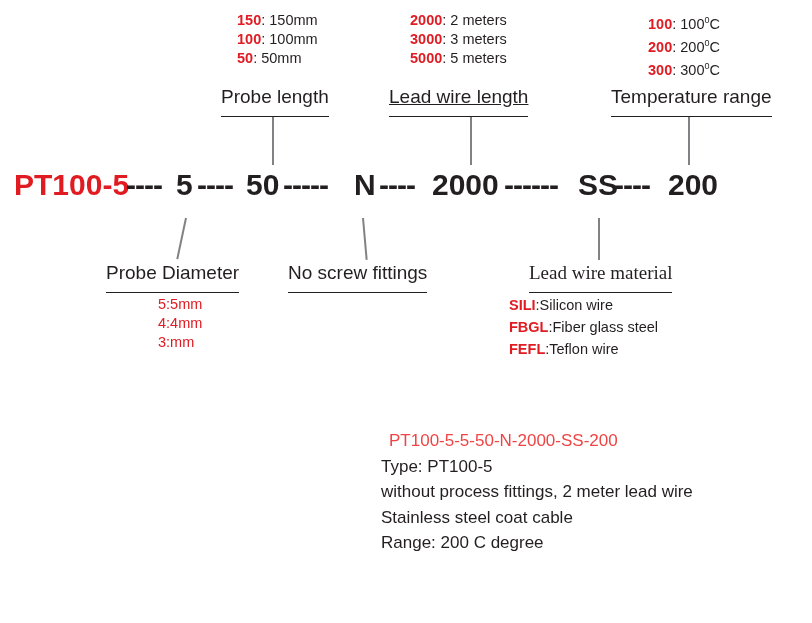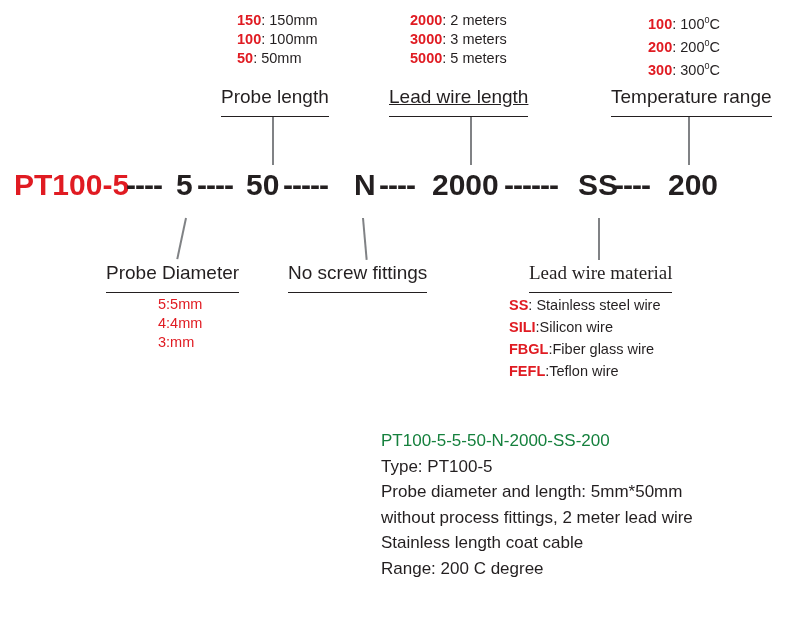--- a/index.html
+++ b/index.html
@@ -77,21 +77,21 @@
   
   #example {
     position: absolute;
     left: 381px;
     top: 428px;
     font-size: 17px;
     line-height: 25.5px;
     color: #231f20;
     white-space: nowrap;
   }
-  #example .hdr { color: #15803d; }
+  #example .hdr { color: #ef4444; margin-left: 8px; }
 </style>
 </head>
 <body>
 
 <div class="opt-list" style="left:237px; top:11px;">
   <div class="opt-row">
     <span class="k">150</span><span>: 150mm</span>
   </div>
   <div class="opt-row">
     <span class="k">100</span><span>: 100mm</span>
@@ -161,33 +161,29 @@
   </div>
 </div>
 
 <div class="leader" style="left:362px; top:218px; width:1.5px; height:42px; transform:rotate(-5deg); transform-origin: top center;"></div>
 <div class="label" style="left:288px; top:262px;text-align:right;">No screw fittings</div>
 
 <div class="leader" style="left:598px; top:218px; width:1.5px; height:42px;"></div>
 <div class="label" style="left:529px; top:262px;font-family:Liberation Serif, serif;">Lead wire material</div>
 <div class="opt-list" style="left:509px; top:294px; line-height:22px;">
   <div class="opt-row">
-    <span class="k">SS</span><span>: Stainless steel wire</span>
-  </div>
-  <div class="opt-row">
     <span class="k">SILI</span><span>:Silicon wire</span>
   </div>
   <div class="opt-row">
-    <span class="k">FBGL</span><span>:Fiber glass wire</span>
+    <span class="k">FBGL</span><span>:Fiber glass steel</span>
   </div>
   <div class="opt-row">
     <span class="k">FEFL</span><span>:Teflon wire</span>
   </div>
 </div>
 
 <div id="example">
   <div class="hdr">PT100-5-5-50-N-2000-SS-200</div>
   <div>Type: PT100-5</div>
-  <div>Probe diameter and length: 5mm*50mm</div>
   <div>without process fittings, 2 meter lead wire</div>
-  <div>Stainless length coat cable</div>
+  <div>Stainless steel coat cable</div>
   <div>Range: 200 C degree</div>
 </div>
 
 </body></html>

